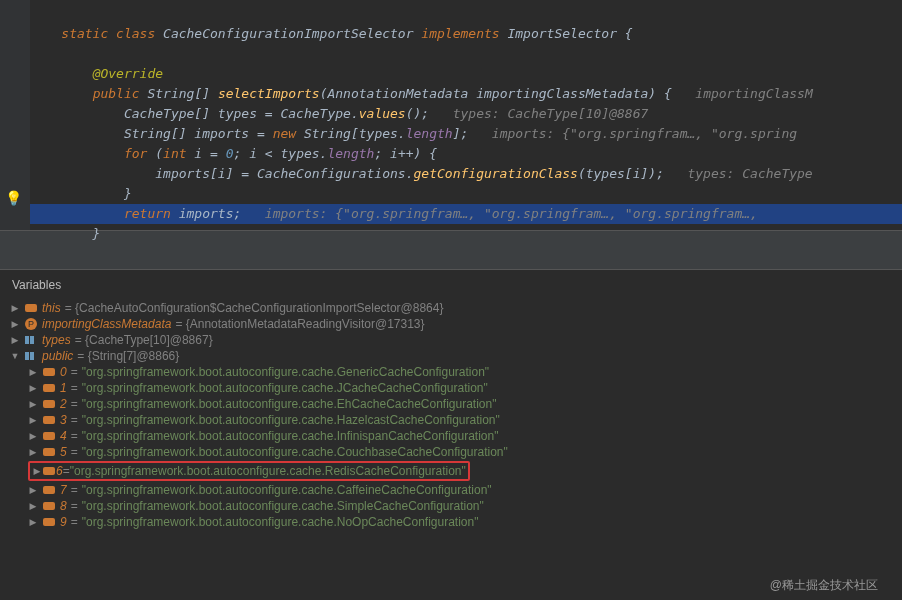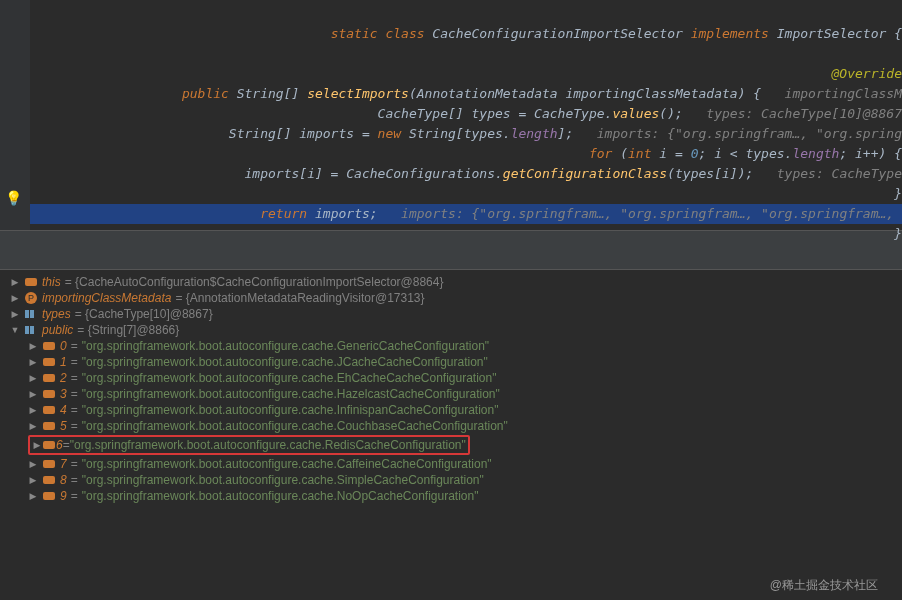--- a/index.html
+++ b/index.html
@@ -19,21 +19,20 @@
   }
   .gutter {
     position: absolute; left: 0; top: 0; width: 30px; height: 100%;
     background: #313335;
   }
   .code {
     padding-left: 30px;
     padding-top: 4px;
     white-space: pre;
     line-height: 20px;
-    text-align: right;
   }
   .kw { color: #cc7832; }
   .mth { color: #ffc66d; }
   .ann { color: #bbb529; }
   .cmt { color: #808080; font-style: italic; }
   .num { color: #6897bb; }
   .highlight-line {
     background: #214283;
     display: inline-block;
     width: 100%;
@@ -98,20 +97,21 @@
 <span>                imports[i] = CacheConfigurations.<span class="mth">getConfigurationClass</span><span>(types[i]);   </span><span class="cmt">types: CacheType</span></span>
 <span>            }</span>
 <span class="highlight-line">            <span class="kw">return</span><span> imports;   </span><span class="cmt">imports: {"org.springfram…, "org.springfram…, "org.springfram…, </span></span>
 <span>        }</span>
   </div>
 </div>
 
 <div class="divider"></div>
 
 <div class="debugger">
+  <div class="title">Variables</div>
 
   <div class="var-row">
     <span class="arrow">▶</span>
     <svg class="vicon">
         <rect x="1" y="3" width="12" height="8" rx="2" fill="#cc7832"></rect>
       </svg>
     <span class="orange">this</span>
     <span class="grey"> = {CacheAutoConfiguration$CacheConfigurationImportSelector@8864}</span>
   </div>
 

